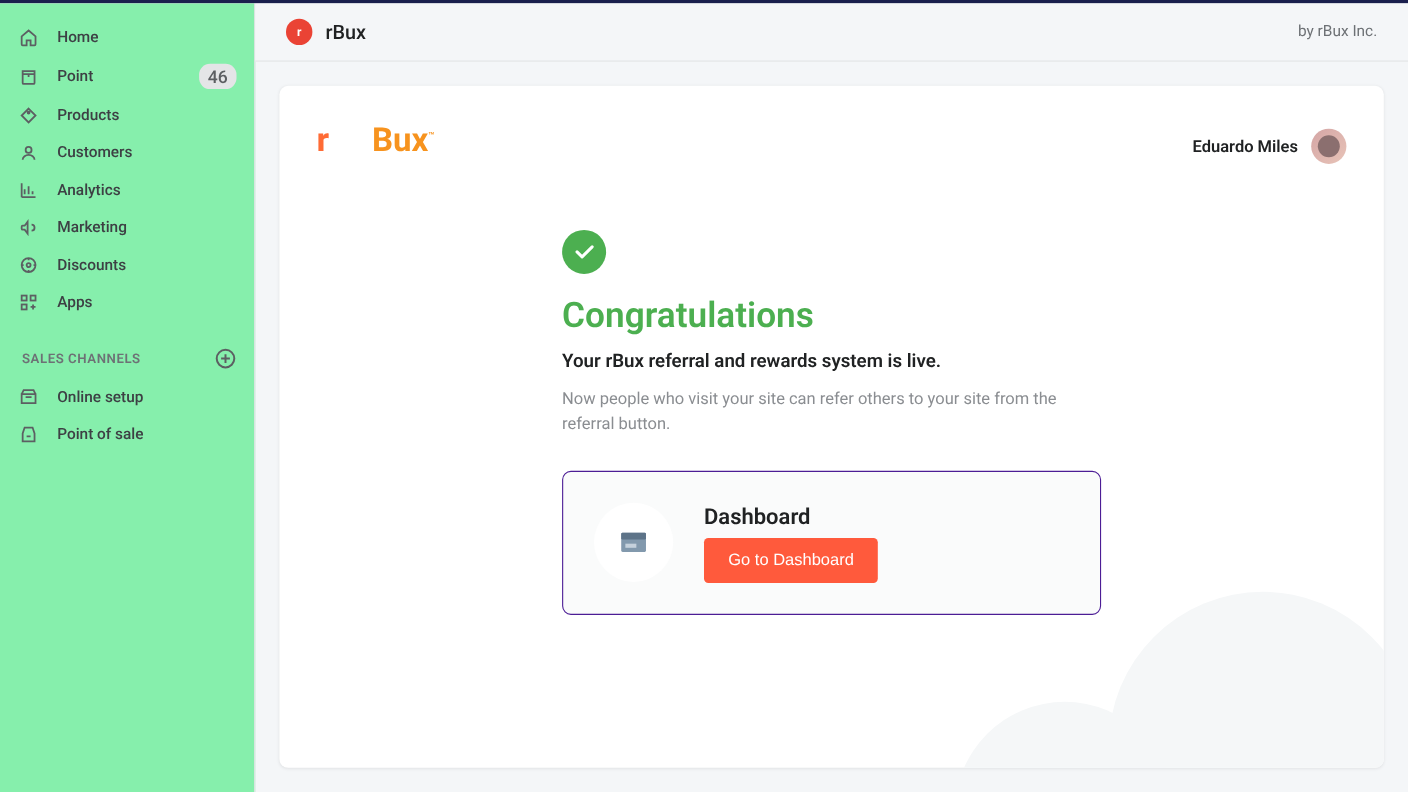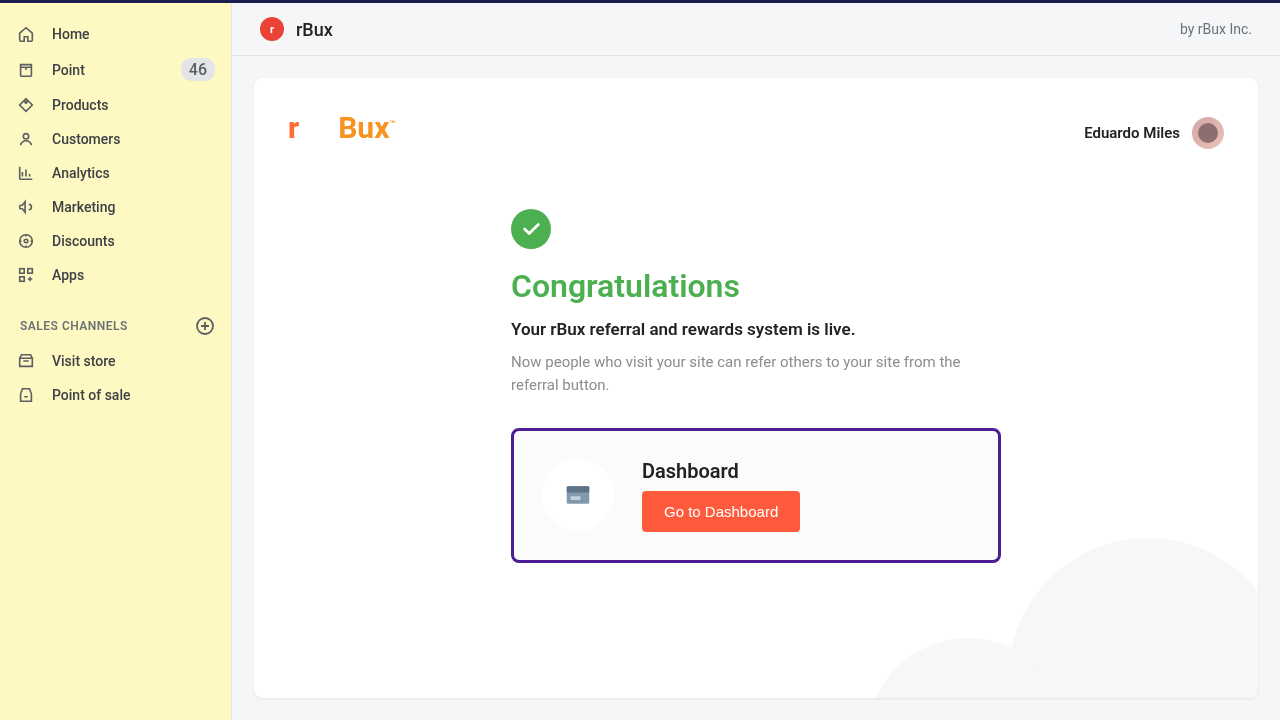--- a/index.html
+++ b/index.html
@@ -10,21 +10,21 @@
   height: 720px;
   overflow: hidden;
   border-top: 3px solid #1a1f4d;
 }
 .app {
   display: flex;
   height: 717px;
 }
 .sidebar {
   width: 232px;
-  background: #fef9c3;
+  background: #86efac;
   border-right: 1px solid #e1e3e5;
   padding-top: 14px;
 }
 .nav-item {
   display: flex;
   align-items: center;
   padding: 7px 16px;
   cursor: pointer;
   color: #3d4044;
   font-size: 14px;
@@ -190,21 +190,21 @@
   margin-bottom: 12px;
 }
 .description {
   font-size: 15px;
   color: #8a8d91;
   line-height: 1.5;
   margin-bottom: 32px;
 }
 .dashboard-card {
   background: #fafbfb;
-  border: 3px solid #4c1d95;
+  border: 1px solid #4c1d95;
   border-radius: 8px;
   padding: 28px 28px;
   display: flex;
   gap: 28px;
   align-items: flex-start;
 }
 .dash-icon-wrap {
   width: 72px;
   height: 72px;
   background: white;
@@ -350,21 +350,21 @@
           </svg>
       </span>
     </div>
 
     <div class="nav-item">
       <span class="nav-icon">
         <svg width="18" height="18" viewBox="0 0 20 20" fill="none" stroke="currentColor" stroke-width="1.8">
             <path d="M3 7h14v9H3zM3 7l2-4h10l2 4M7 10h6"></path>
           </svg>
       </span>
-      <span>Visit store</span>
+      <span>Online setup</span>
     </div>
     <div class="nav-item">
       <span class="nav-icon">
         <svg width="18" height="18" viewBox="0 0 20 20" fill="none" stroke="currentColor" stroke-width="1.8">
             <path d="M6 3h8l2 6v8H4V9l2-6zM8 12h4"></path>
           </svg>
       </span>
       <span>Point of sale</span>
     </div>
   </aside>

